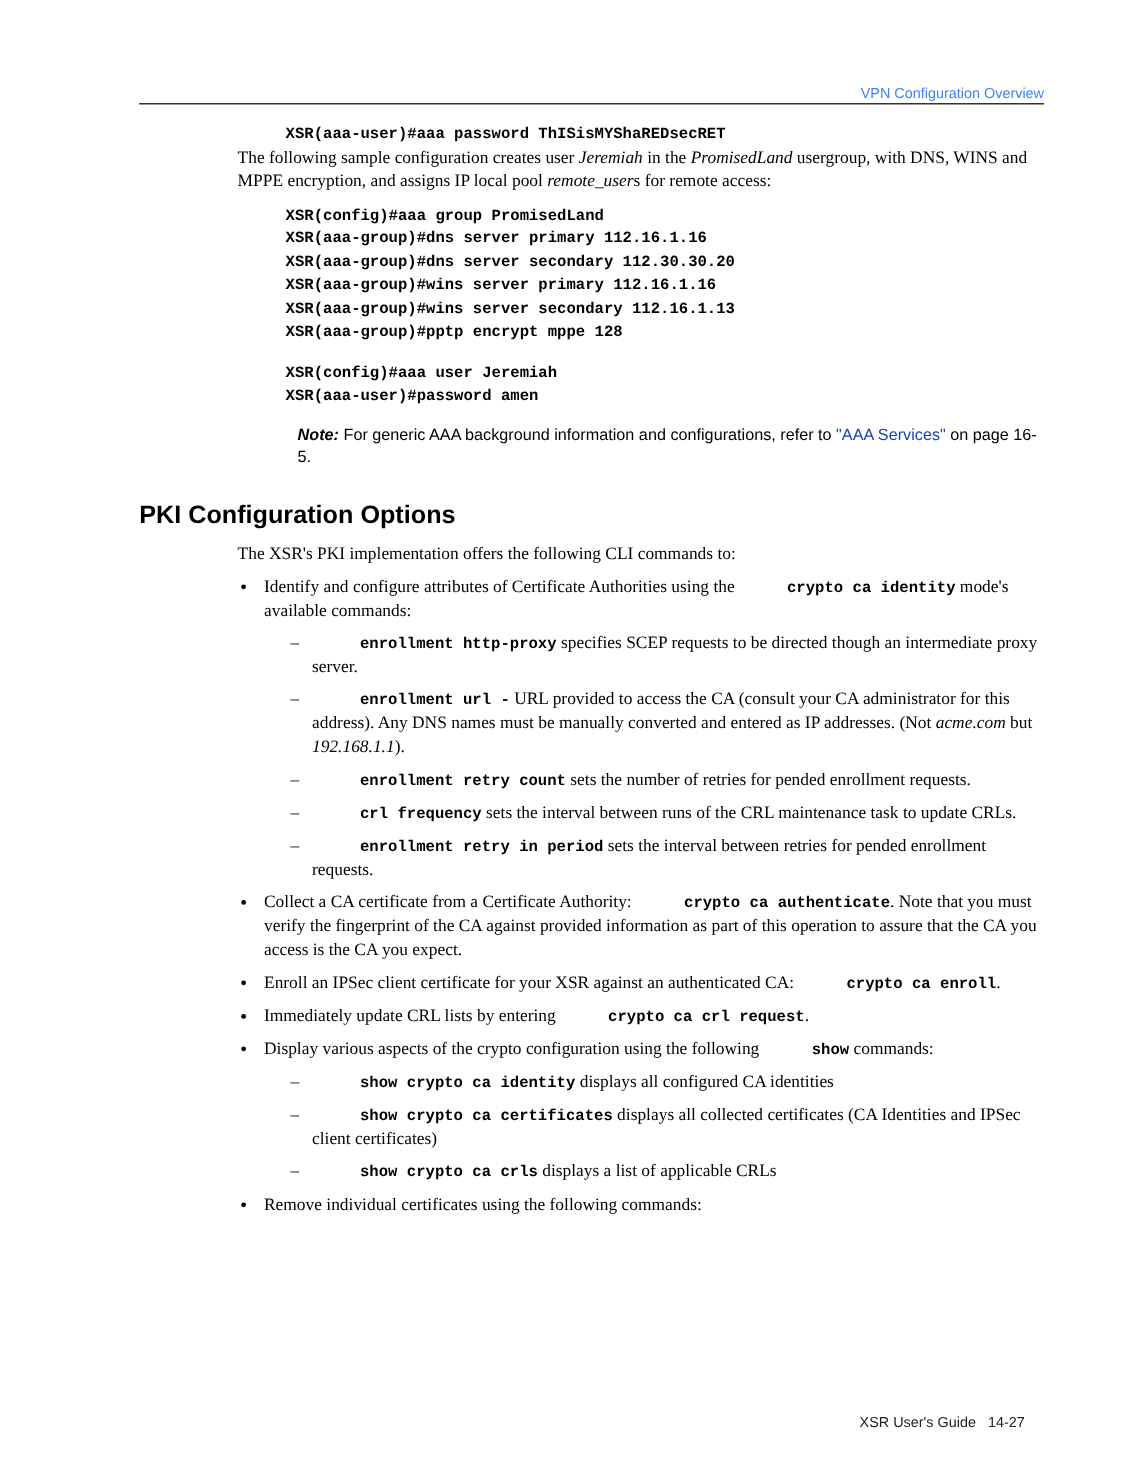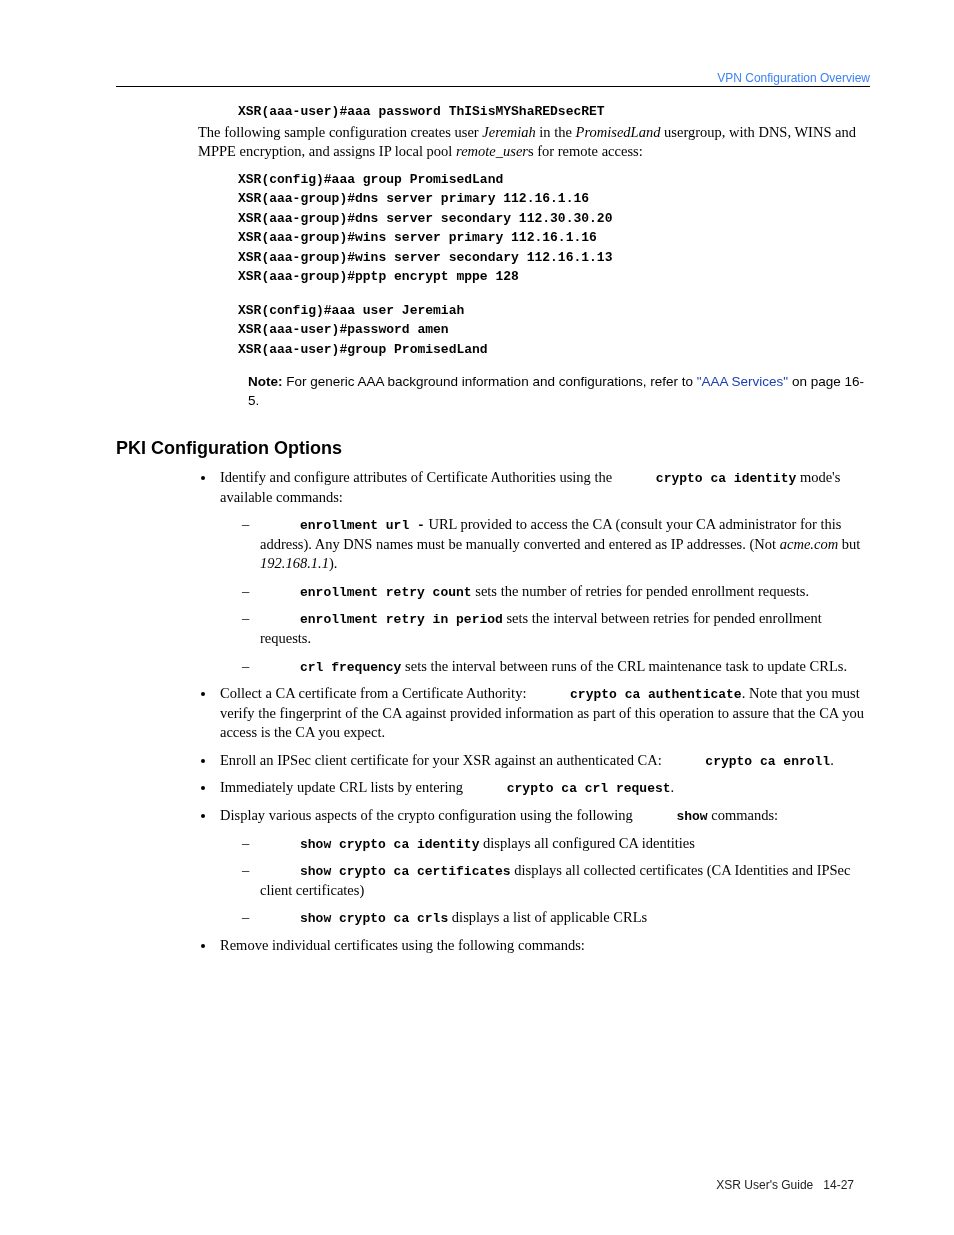--- a/index.html
+++ b/index.html
@@ -44,25 +44,25 @@
   .code-block {
     margin: 8px 0 14px 0;
     line-height: 1.5;
   }
   .note {
     margin: 10px 0 26px 50px;
     font-family: Arial, Helvetica, sans-serif;
     font-size: 13.5px;
     line-height: 1.35;
   }
-  .note b { font-weight: bold; }
+  .note b { font-weight: bold; font-style: italic; }
   .link { color: #1a3fb5; }
   h2.section {
     font-family: Arial, Helvetica, sans-serif;
-    font-size: 18px;
+    font-size: 21px;
     font-weight: bold;
     margin: 18px 0 8px 0;
   }
   ul.bullets {
     list-style: disc;
     margin: 6px 0 0 0;
     padding-left: 18px;
   }
   ul.bullets > li {
     margin-bottom: 8px;
@@ -115,40 +115,41 @@
       <div class="mono">XSR(aaa-group)#dns server primary 112.16.1.16</div>
       <div class="mono">XSR(aaa-group)#dns server secondary 112.30.30.20</div>
       <div class="mono">XSR(aaa-group)#wins server primary 112.16.1.16</div>
       <div class="mono">XSR(aaa-group)#wins server secondary 112.16.1.13</div>
       <div class="mono">XSR(aaa-group)#pptp encrypt mppe 128</div>
     </div>
 
     <div class="code-block">
       <div class="mono">XSR(config)#aaa user Jeremiah</div>
       <div class="mono">XSR(aaa-user)#password amen</div>
-      <div class="mono">XSR(aaa-user)#group PromisedLand</div>
     </div>
 
     <div class="note">
       <b>Note:</b><span> For generic AAA background information and configurations, refer to </span><span class="link">"AAA Services"</span><span> on page 16-5.</span>
     </div>
   </div>
 
   <h2 class="section">PKI Configuration Options</h2>
 
   <div class="body-block">
+    <div class="para">The XSR's PKI implementation offers the following CLI commands to:</div>
 
     <ul class="bullets">
       <li>
         <span>Identify and configure attributes of Certificate Authorities using the </span><span class="mono">crypto ca identity</span><span> mode's available commands:</span>
         <ul class="dashes">
+          <li><span class="mono">enrollment http-proxy</span><span> specifies SCEP requests to be directed though an intermediate proxy server.</span></li>
           <li><span class="mono">enrollment url -</span><span> URL provided to access the CA (consult your CA administrator for this address). Any DNS names must be manually converted and entered as IP addresses. (Not </span><em>acme.com</em><span> but </span><em>192.168.1.1</em><span>).</span></li>
           <li><span class="mono">enrollment retry count</span><span> sets the number of retries for pended enrollment requests.</span></li>
+          <li><span class="mono">crl frequency</span><span> sets the interval between runs of the CRL maintenance task to update CRLs.</span></li>
           <li><span class="mono">enrollment retry in period</span><span> sets the interval between retries for pended enrollment requests.</span></li>
-          <li><span class="mono">crl frequency</span><span> sets the interval between runs of the CRL maintenance task to update CRLs.</span></li>
         </ul>
       </li>
       <li><span>Collect a CA certificate from a Certificate Authority: </span><span class="mono">crypto ca authenticate</span><span>. Note that you must verify the fingerprint of the CA against provided information as part of this operation to assure that the CA you access is the CA you expect.</span></li>
       <li><span>Enroll an IPSec client certificate for your XSR against an authenticated CA: </span><span class="mono">crypto ca enroll</span><span>.</span></li>
       <li><span>Immediately update CRL lists by entering </span><span class="mono">crypto ca crl request</span><span>.</span></li>
       <li>
         <span>Display various aspects of the crypto configuration using the following </span><span class="mono">show</span><span> commands:</span>
         <ul class="dashes">
           <li><span class="mono">show crypto ca identity</span><span> displays all configured CA identities</span></li>
           <li><span class="mono">show crypto ca certificates</span><span> displays all collected certificates (CA Identities and IPSec client certificates)</span></li>

